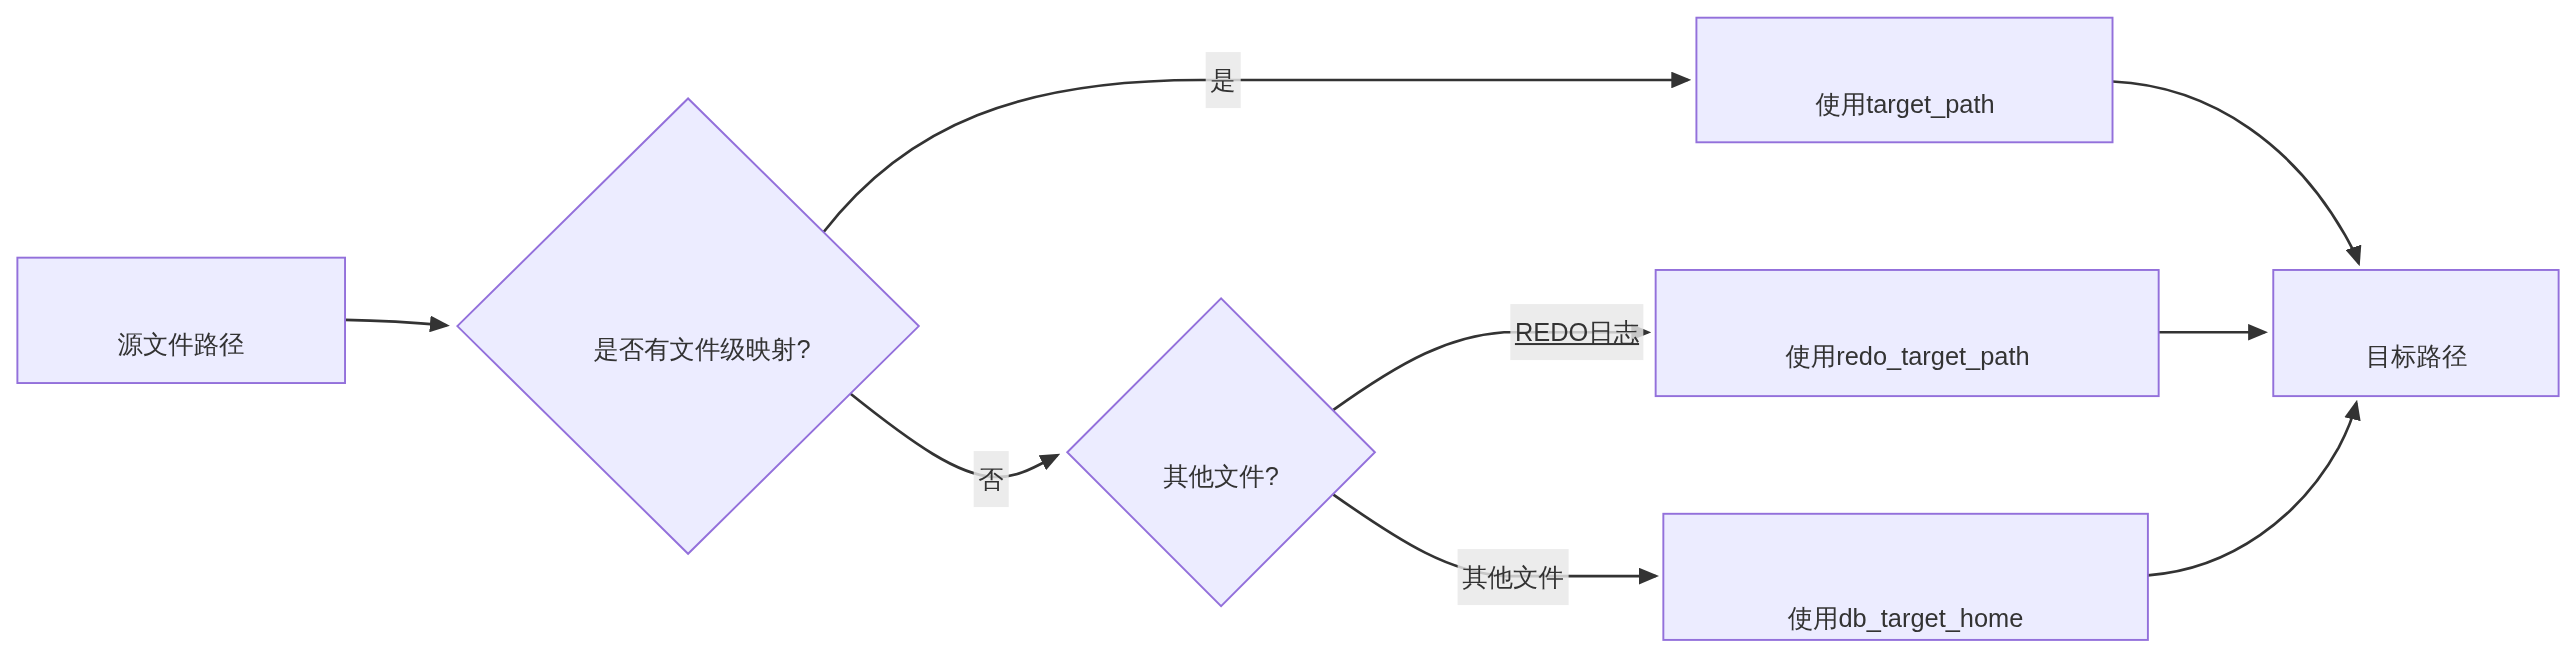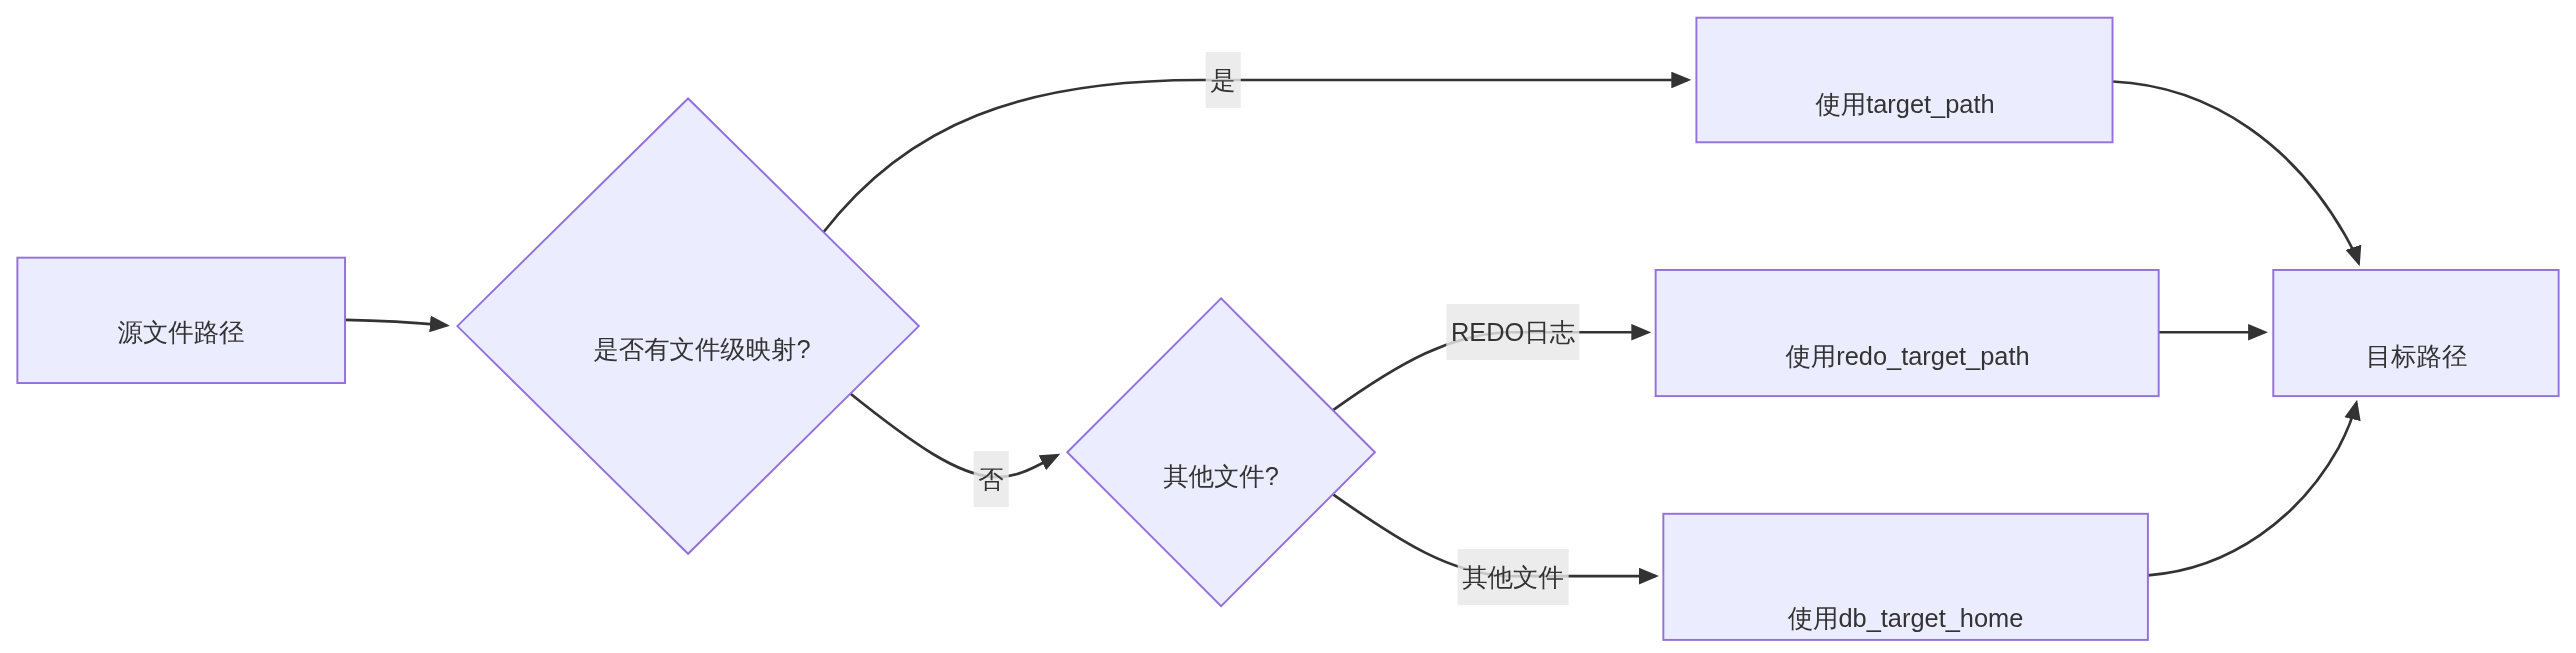--- a/index.html
+++ b/index.html
@@ -83,27 +83,27 @@
 
     <rect class="shape-rect" x="22" y="335" width="426" height="163"></rect>
     <polygon class="shape-diamond" points="594,424 894,128 1194,424 894,720"></polygon>
     <polygon class="shape-diamond" points="1387,588 1587,388 1787,588 1587,788"></polygon>
     <rect class="shape-rect" x="2205" y="23" width="541" height="162"></rect>
     <rect class="shape-rect" x="2152" y="351" width="654" height="164"></rect>
     <rect class="shape-rect" x="2162" y="668" width="630" height="164"></rect>
     <rect class="shape-rect" x="2955" y="351" width="371" height="164"></rect>
   </svg>
 
-  <div class="node-label" style="left:17px;top:246px;width:328px;height:125px;">源文件路径</div>
+  <div class="node-label" style="left:17px;top:258px;width:328px;height:125px;">源文件路径</div>
   <div class="node-label" style="left:471px;top:98px;width:462px;height:455px;">是否有文件级映射?</div>
   <div class="node-label" style="left:1067px;top:299px;width:308px;height:308px;">其他文件?</div>
   <div class="node-label" style="left:1697px;top:17.7px;width:416px;height:125px;">使用target_path</div>
   <div class="node-label" style="left:1656px;top:270px;width:503px;height:126px;border-radius:7px;">使用redo_target_path</div>
   <div class="node-label" style="left:1663px;top:514px;width:485px;height:162px;">使用db_target_home</div>
   <div class="node-label" style="left:2274px;top:270px;width:285px;height:126px;">目标路径</div>
 
   <div class="edge-label" style="left:1223px;top:80px;">是</div>
   <div class="edge-label" style="left:991px;top:479px;">否</div>
-  <div class="edge-label" style="left:1513px;top:332px;">REDO日志</div>
+  <div class="edge-label" style="left:1577px;top:332px;text-decoration:underline;">REDO日志</div>
   <div class="edge-label" style="left:1513px;top:577px;">其他文件</div>
 
 </div>
 
 
 </body></html>

